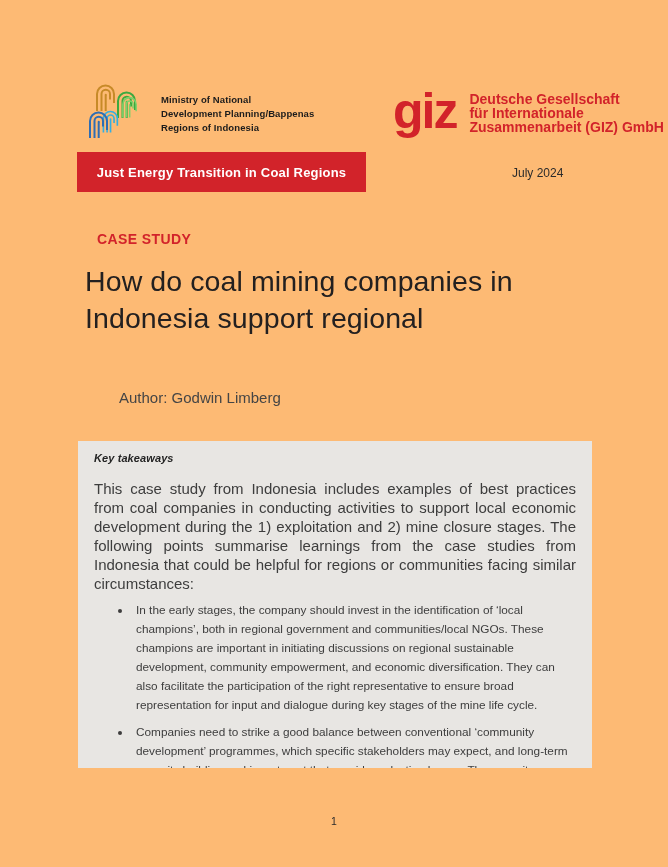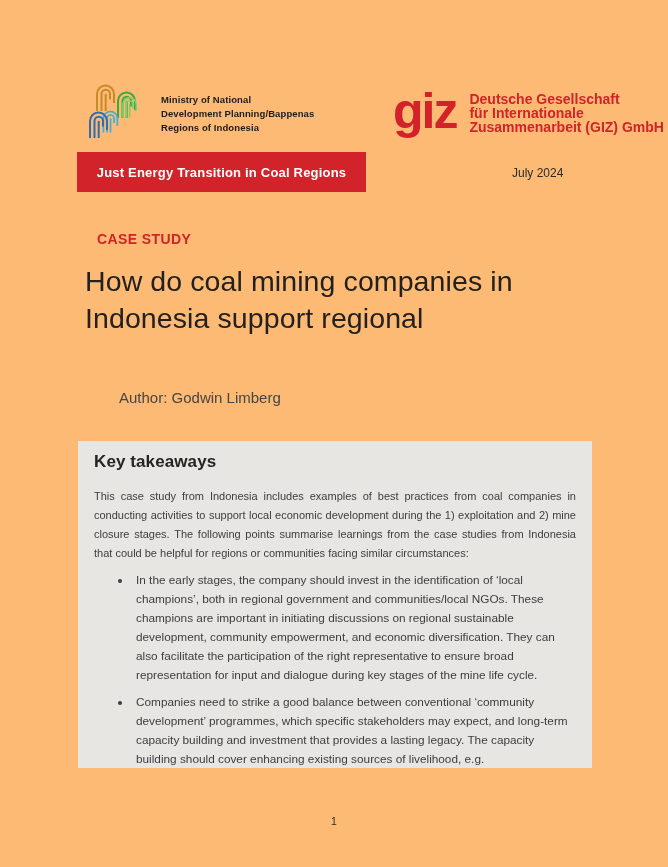--- a/index.html
+++ b/index.html
@@ -117,28 +117,29 @@
     top: 441px;
     width: 514px;
     height: 327px;
     background: #e8e6e3;
     box-sizing: border-box;
     padding: 11px 16px 0 16px;
     overflow: hidden;
   }
   .takeaways h2 {
     margin: 0 0 15px 0;
-    font-size: 17px;
+    font-size: 11px;
     font-weight: bold;
     color: #242424;
     letter-spacing: 0.1px;
+    font-style: italic;
   }
   .takeaways .intro {
     margin: 0;
-    font-size: 11px;
+    font-size: 15px;
     line-height: 19px;
     color: #3d3d3d;
     text-align: justify;
   }
   .takeaways ul {
     margin: 6px 0 0 0;
     padding-left: 30px;
   }
   .takeaways li {
     font-size: 11.8px;

